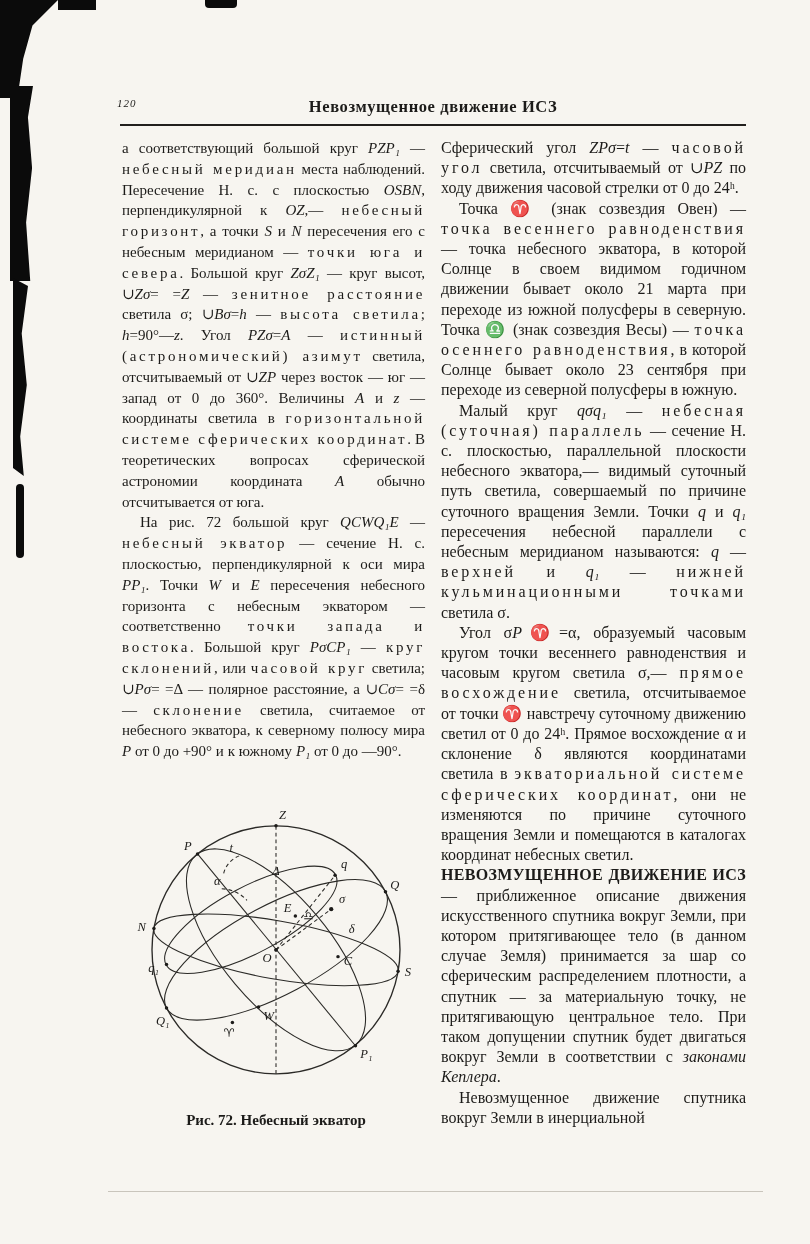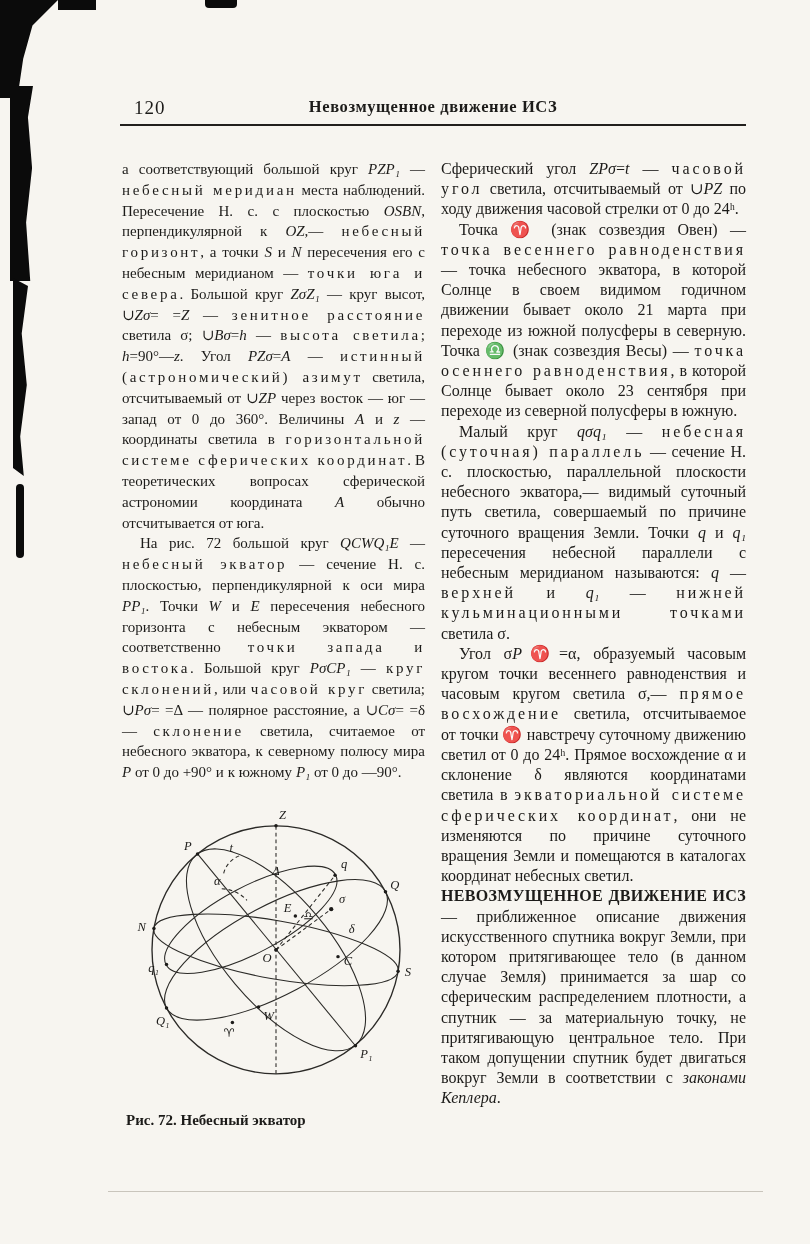--- a/index.html
+++ b/index.html
@@ -16,48 +16,48 @@
         clip-path:polygon(0 0,100% 0,56% 26%,40% 60%,30% 100%,0 100%); }
   .a2 { left:10px; top:86px; width:23px; height:195px;
         clip-path:polygon(0 0,100% 0,78% 16%,96% 42%,70% 70%,88% 100%,0 100%); }
   .a3 { left:13px; top:278px; width:15px; height:198px;
         clip-path:polygon(0 0,100% 4%,58% 28%,92% 54%,48% 80%,72% 100%,0 96%); }
   .a4 { left:16px; top:484px; width:8px; height:74px; border-radius:4px; }
   .a5 { left:58px; top:0; width:38px; height:10px; }
   .a6 { left:205px; top:0; width:32px; height:8px; border-radius:0 0 4px 4px; }
 
   
-  .page-num { position:absolute; left:134px; top:97px; font-size:19px; letter-spacing:1px; }
+  .page-num { position:absolute; left:117px; top:97px; font-size:11px; letter-spacing:1px;font-style:italic; }
   .header-title { position:absolute; left:120px; top:97px; width:626px;
                   text-align:center; font-size:16.5px; font-weight:bold; letter-spacing:.6px; }
   .header-rule { position:absolute; left:120px; top:124px; width:626px; height:1.5px; background:#22201d; }
 
   
-  .col { position:absolute; top:138px;margin-top:21px; }
+  .col { position:absolute; top:138px; }
   .col-left  { left:122px; width:303px; }
   .col-right { left:441px; width:305px; }
   .para { font-size:15px; line-height:20.8px; text-align:justify; }
   .col-right .para { font-size:16px; line-height:20.2px; }
   .para.indent { text-indent:18px; }
   .seg.sp { letter-spacing:.18em; }
   .seg.it { font-style:italic; }
   .seg.bd { font-weight:bold; letter-spacing:.02em; }
 
   
   .figure { position:absolute; left:126px; top:790px; width:300px; }
   .figure svg { display:block; }
   .figure .stroke ellipse, .figure .stroke circle, .figure .stroke line, .figure .stroke path
     { fill:none; stroke:#2b2a27; stroke-width:1.1; }
   .figure .stroke .thick { stroke-width:1.4; }
   .figure .dash { stroke-dasharray:4 3; stroke-width:.9; }
   .figure .pt { fill:#1c1b19; stroke:none; }
   .figure .lbl { font-family:"Liberation Serif","DejaVu Serif",serif; font-style:italic;
                  font-size:13px; fill:#1c1b19; }
   .figure .lbl.sym { font-style:normal; font-family:"DejaVu Sans",sans-serif; font-size:12px; }
-  figcaption { margin-top:12px; font-size:15px; font-weight:bold; }
+  figcaption { margin-top:12px; text-align:center; font-size:15px; font-weight:bold; }
 
   .bottom-line { position:absolute; left:108px; top:1191px; width:655px; height:1px; background:#c9c5bc; }
 </style>
 </head>
 <body>
 
 <div class="artifact a1"></div>
 <div class="artifact a2"></div>
 <div class="artifact a3"></div>
 <div class="artifact a4"></div>
@@ -71,20 +71,21 @@
 <div class="col col-left">
     <p class="para"><span class="seg">а соответствующий большой круг </span><span class="seg it">PZP₁</span><span class="seg"> — </span><span class="seg sp">небесный меридиан</span><span class="seg"> места наблюдений. Пересечение Н. с. с плоскостью </span><span class="seg it">OSBN</span><span class="seg">, перпендикулярной к </span><span class="seg it">OZ</span><span class="seg">,— </span><span class="seg sp">небесный горизонт</span><span class="seg">, а точки </span><span class="seg it">S</span><span class="seg"> и </span><span class="seg it">N</span><span class="seg"> пересечения его с небесным меридианом — </span><span class="seg sp">точки юга и севера</span><span class="seg">. Большой круг </span><span class="seg it">ZσZ₁</span><span class="seg"> — круг высот, ∪</span><span class="seg it">Zσ</span><span class="seg">= =</span><span class="seg it">Z</span><span class="seg"> — </span><span class="seg sp">зенитное расстояние</span><span class="seg"> светила σ; ∪</span><span class="seg it">Bσ</span><span class="seg">=</span><span class="seg it">h</span><span class="seg"> — </span><span class="seg sp">высота светила</span><span class="seg">; </span><span class="seg it">h</span><span class="seg">=90°—</span><span class="seg it">z</span><span class="seg">. Угол </span><span class="seg it">PZσ</span><span class="seg">=</span><span class="seg it">A</span><span class="seg"> — </span><span class="seg sp">истинный (астрономический) азимут</span><span class="seg"> светила, отсчитываемый от ∪</span><span class="seg it">ZP</span><span class="seg"> через восток — юг — запад от 0 до 360°. Величины </span><span class="seg it">A</span><span class="seg"> и </span><span class="seg it">z</span><span class="seg"> — координаты светила в </span><span class="seg sp">горизонтальной системе сферических координат</span><span class="seg">. В теоретических вопросах сферической астрономии координата </span><span class="seg it">A</span><span class="seg"> обычно отсчитывается от юга.</span></p>
     <p class="para indent"><span class="seg">На рис. 72 большой круг </span><span class="seg it">QCWQ₁E</span><span class="seg"> — </span><span class="seg sp">небесный экватор</span><span class="seg"> — сечение Н. с. плоскостью, перпендикулярной к оси мира </span><span class="seg it">PP₁</span><span class="seg">. Точки </span><span class="seg it">W</span><span class="seg"> и </span><span class="seg it">E</span><span class="seg"> пересечения небесного горизонта с небесным экватором — соответственно </span><span class="seg sp">точки запада и востока</span><span class="seg">. Большой круг </span><span class="seg it">PσCP₁</span><span class="seg"> — </span><span class="seg sp">круг склонений</span><span class="seg">, или </span><span class="seg sp">часовой круг</span><span class="seg"> светила; ∪</span><span class="seg it">Pσ</span><span class="seg">= =Δ — полярное расстояние, а ∪</span><span class="seg it">Cσ</span><span class="seg">= =δ — </span><span class="seg sp">склонение</span><span class="seg"> светила, считаемое от небесного экватора, к северному полюсу мира </span><span class="seg it">P</span><span class="seg"> от 0 до +90° и к южному </span><span class="seg it">P₁</span><span class="seg"> от 0 до —90°.</span></p>
   </div>
 <div class="col col-right">
     <p class="para"><span class="seg">Сферический угол </span><span class="seg it">ZPσ</span><span class="seg">=</span><span class="seg it">t</span><span class="seg"> — </span><span class="seg sp">часовой угол</span><span class="seg"> светила, отсчитываемый от ∪</span><span class="seg it">PZ</span><span class="seg"> по ходу движения часовой стрелки от 0 до 24ʰ.</span></p>
     <p class="para indent"><span class="seg">Точка ♈ (знак созвездия Овен) — </span><span class="seg sp">точка весеннего равноденствия</span><span class="seg"> — точка небесного экватора, в которой Солнце в своем видимом годичном движении бывает около 21 марта при переходе из южной полусферы в северную. Точка ♎ (знак созвездия Весы) — </span><span class="seg sp">точка осеннего равноденствия</span><span class="seg">, в которой Солнце бывает около 23 сентября при переходе из северной полусферы в южную.</span></p>
     <p class="para indent"><span class="seg">Малый круг </span><span class="seg it">qσq₁</span><span class="seg"> — </span><span class="seg sp">небесная (суточная) параллель</span><span class="seg"> — сечение Н. с. плоскостью, параллельной плоскости небесного экватора,— видимый суточный путь светила, совершаемый по причине суточного вращения Земли. Точки </span><span class="seg it">q</span><span class="seg"> и </span><span class="seg it">q₁</span><span class="seg"> пересечения небесной параллели с небесным меридианом называются: </span><span class="seg it">q</span><span class="seg"> — </span><span class="seg sp">верхней</span><span class="seg"> и </span><span class="seg it">q₁</span><span class="seg"> — </span><span class="seg sp">нижней кульминационными точками</span><span class="seg"> светила σ.</span></p>
     <p class="para indent"><span class="seg">Угол σ</span><span class="seg it">P</span><span class="seg">♈=α, образуемый часовым кругом точки весеннего равноденствия и часовым кругом светила σ,— </span><span class="seg sp">прямое восхождение</span><span class="seg"> светила, отсчитываемое от точки ♈ навстречу суточному движению светил от 0 до 24ʰ. Прямое восхождение α и склонение δ являются координатами светила в </span><span class="seg sp">экваториальной системе сферических координат</span><span class="seg">, они не изменяются по причине суточного вращения Земли и помещаются в каталогах координат небесных светил.</span></p>
     <p class="para"><span class="seg bd">НЕВОЗМУЩЕННОЕ ДВИЖЕНИЕ ИСЗ</span><span class="seg"> — приближенное описание движения искусственного спутника вокруг Земли, при котором притягивающее тело (в данном случае Земля) принимается за шар со сферическим распределением плотности, а спутник — за материальную точку, не притягивающую центральное тело. При таком допущении спутник будет двигаться вокруг Земли в соответствии с </span><span class="seg it">законами Кеплера</span><span class="seg">.</span></p>
+    <p class="para indent"><span class="seg">Невозмущенное движение спутника вокруг Земли в инерциальной</span></p>
   </div>
 
 <figure class="figure">
   <svg viewBox="0 0 300 320" width="300" height="310">
     <g class="stroke">
       <circle class="thick" cx="150" cy="165" r="128"></circle>
       <ellipse cx="150" cy="165" rx="128" ry="30" transform="rotate(10 150 165)"></ellipse>
       <ellipse cx="150" cy="165" rx="128" ry="46" transform="rotate(-28 150 165)"></ellipse>
       <ellipse cx="124" cy="134" rx="99" ry="34" transform="rotate(-28 124 134)"></ellipse>
       <ellipse cx="150" cy="165" rx="128" ry="55" transform="rotate(50 150 165)"></ellipse>

